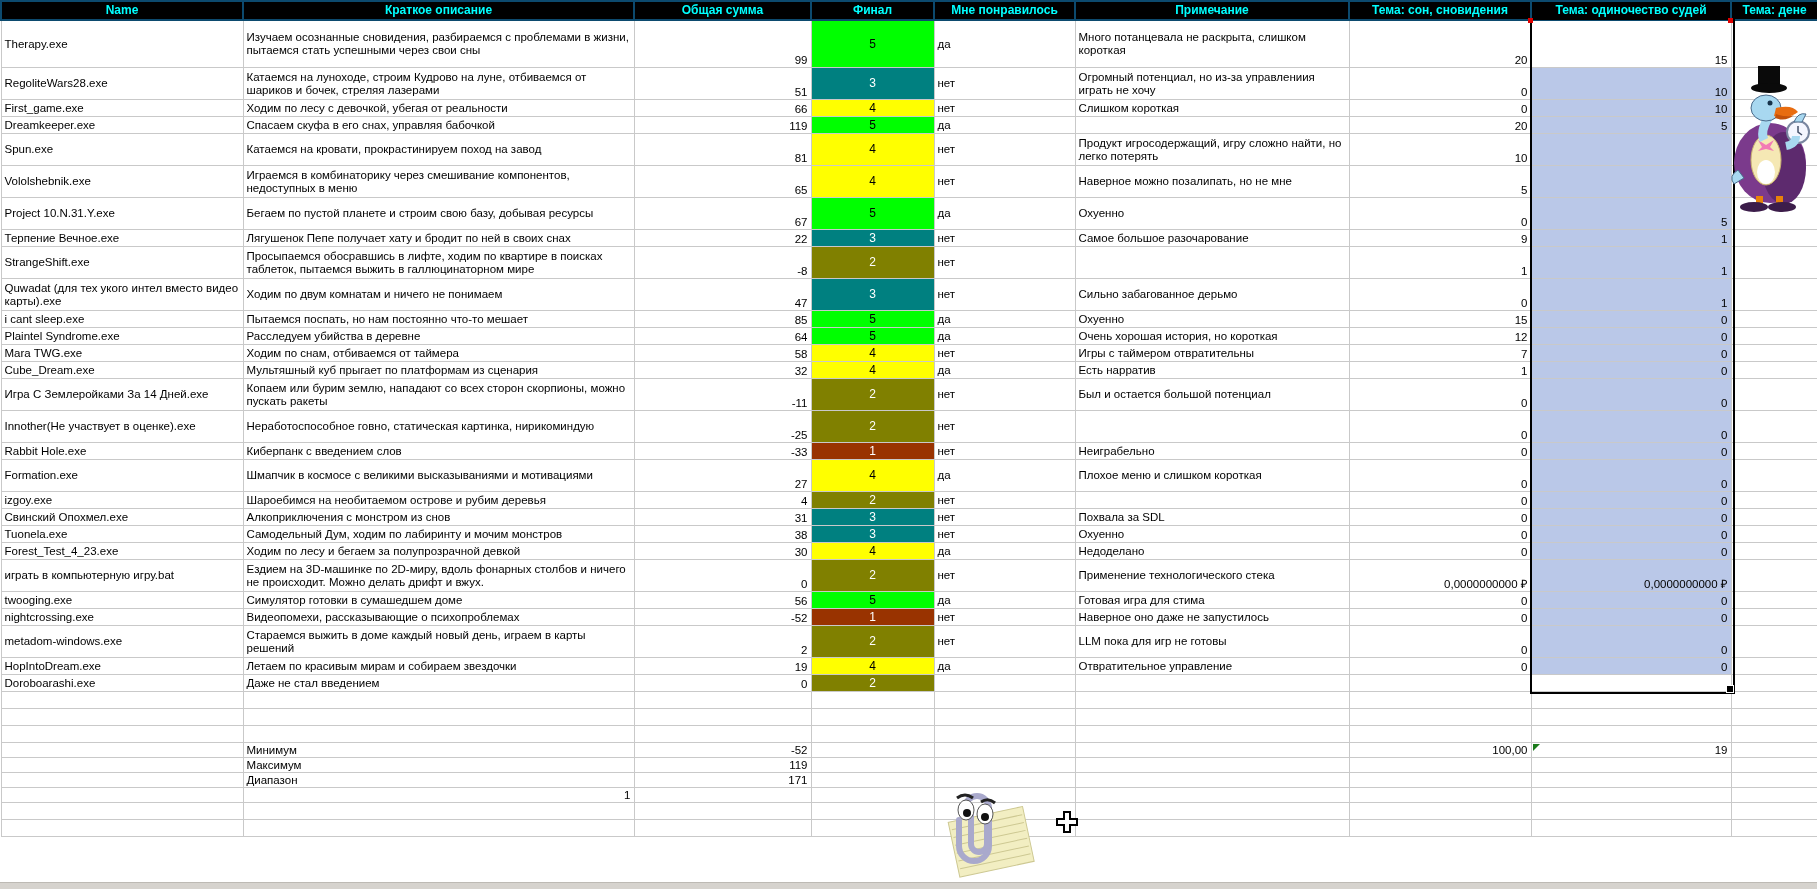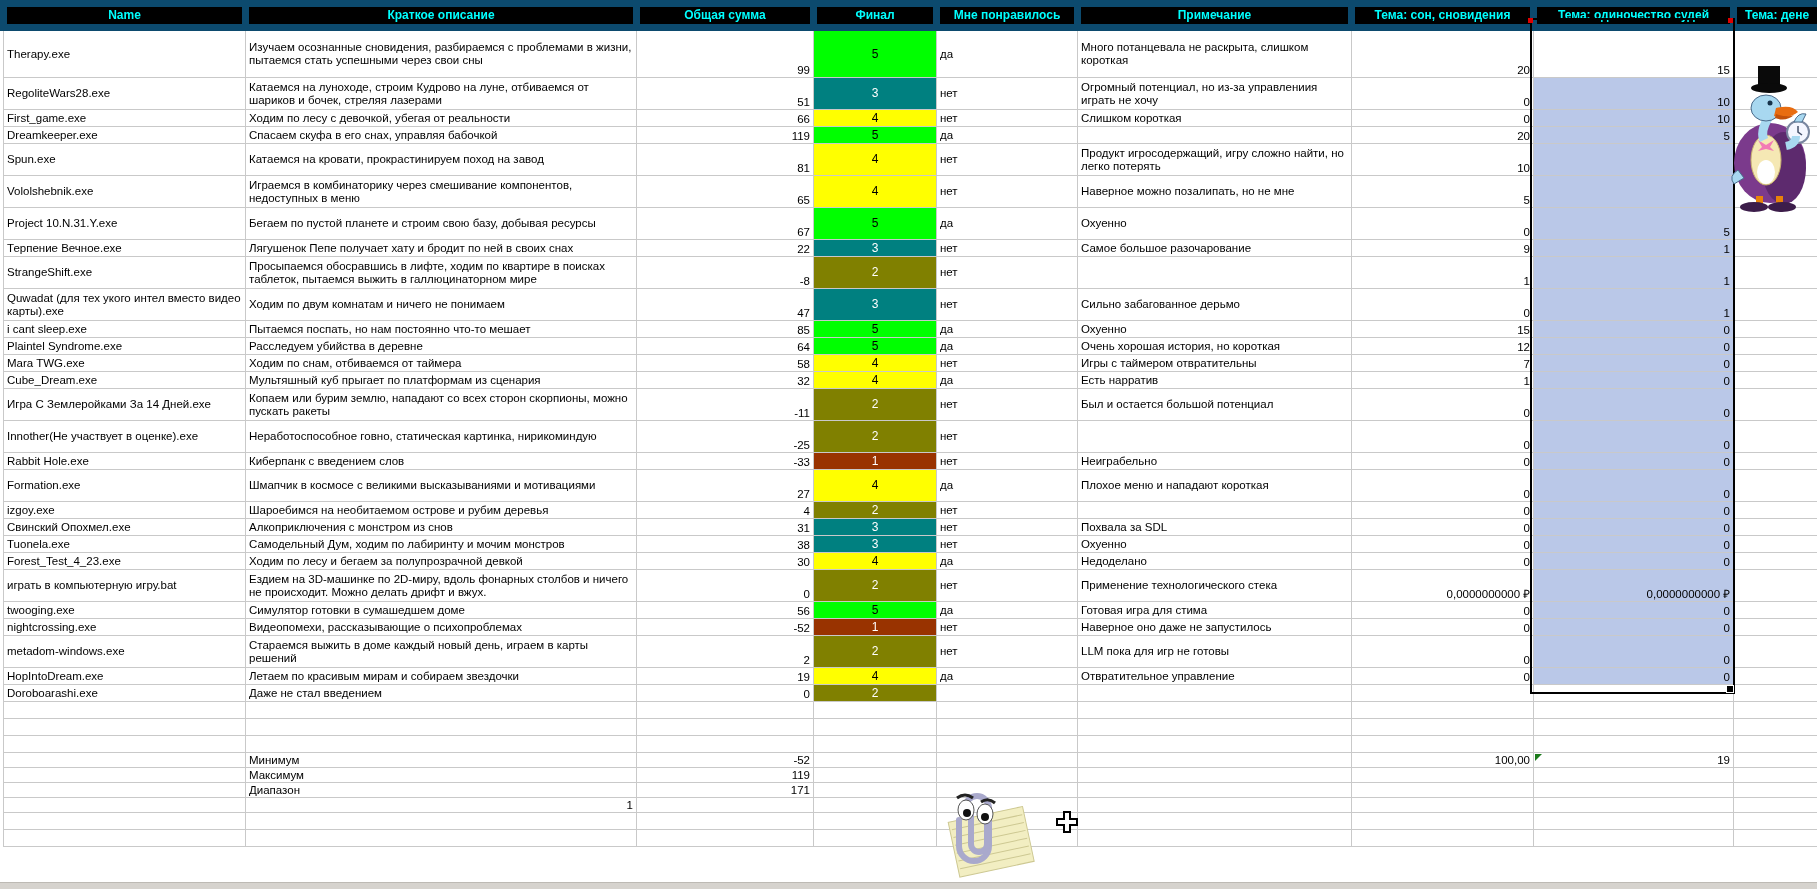--- a/index.html
+++ b/index.html
@@ -1,20 +1,20 @@
 <!DOCTYPE html>
 <html><head>
 <meta charset="utf-8">
 <style>
   html,body{margin:0;padding:0;background:#888;}
   .sheet{position:relative;width:1817px;height:889px;background:#fff;overflow:hidden;
          font-family:"Liberation Sans",sans-serif;font-size:11.5px;color:#000;}
   table{border-collapse:collapse;table-layout:fixed;width:1817px;}
   th,td{border:1px solid #c9c9c9;padding:0 3px;overflow:hidden;line-height:13px;}
-  thead th{background:#000;color:#0ff;border:7px solid #0c4a6e;height:17px;
+  thead th{background:#000;color:#0ff;border:2px solid #0c4a6e;height:17px;
            font-size:12px;font-weight:bold;text-align:center;padding:0 6px;white-space:nowrap;}
   tr.h-tall  td{height:46px;}
   tr.h-double td{height:31px;}
   tr.h-single td{height:16px;}
   tr.h-sum td{height:14px;}
   td{vertical-align:middle;}
   td.c-num{text-align:right;vertical-align:bottom;white-space:nowrap;}
   td.c-final{text-align:center;vertical-align:middle;font-size:12px;}
   td.c-name,td.c-desc,td.c-liked,td.c-note{text-align:left;}
   td.sel{background:#bac8e8;}
@@ -243,21 +243,21 @@
       <td class="c-num">0</td>
       <td class="c-num sel">0</td>
       <td class="c-last"></td>
     </tr>
         <tr class="h-double">
       <td class="c-name">Formation.exe</td>
       <td class="c-desc">Шмапчик в космосе с великими высказываниями и мотивациями</td>
       <td class="c-num">27</td>
       <td class="c-final" style="background: rgb(255, 255, 0); color: rgb(0, 0, 0);">4</td>
       <td class="c-liked">да</td>
-      <td class="c-note">Плохое меню и нападают короткая</td>
+      <td class="c-note">Плохое меню и слишком короткая</td>
       <td class="c-num">0</td>
       <td class="c-num sel">0</td>
       <td class="c-last"></td>
     </tr>
         <tr class="h-single">
       <td class="c-name">izgoy.exe</td>
       <td class="c-desc">Шароебимся на необитаемом острове и рубим деревья</td>
       <td class="c-num">4</td>
       <td class="c-final" style="background: rgb(128, 128, 0); color: rgb(255, 255, 255);">2</td>
       <td class="c-liked">нет</td>

